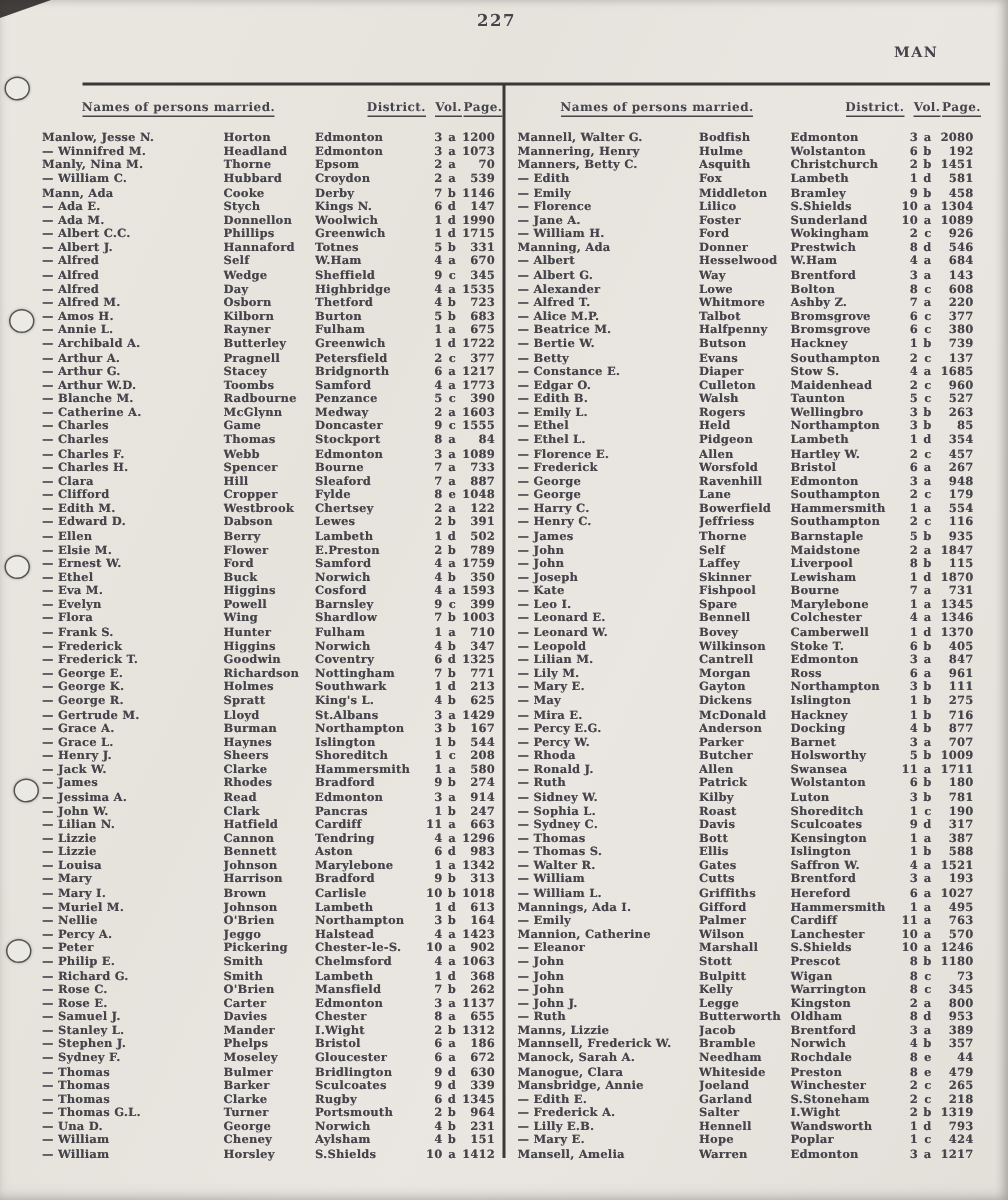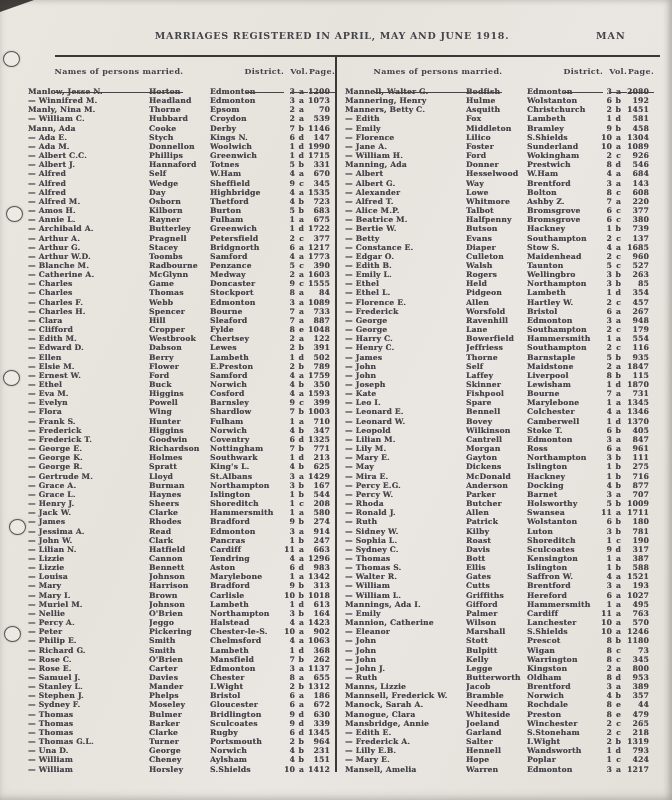--- a/index.html
+++ b/index.html
@@ -15,21 +15,21 @@
   .punch-hole{position:absolute;width:15px;height:14px;border:1.6px solid #55524e;border-radius:50%;background:rgba(238,236,231,.6);box-shadow:0 0 2px rgba(80,78,74,.4);}
   
   .page-number{position:absolute;top:7px;left:0;width:662px;text-align:center;font-size:11px;font-weight:700;letter-spacing:1px;}
   .doc-title{position:absolute;top:30px;left:0;width:664px;text-align:center;font-size:9.5px;font-weight:700;letter-spacing:.7px;}
   .corner-label{position:absolute;top:30px;left:596px;font-size:9.5px;font-weight:700;letter-spacing:1px;}
   .top-rule{position:absolute;top:55px;left:55px;width:605px;height:2px;background:#3a3837;}
   .col-divider{position:absolute;top:56px;left:335px;width:2px;height:716px;background:#3b3937;}
   
   .col-heads{position:absolute;top:66px;display:flex;font-size:8px;font-weight:700;letter-spacing:.3px;}
   .col-heads .h{white-space:nowrap;}
-  .col-heads .u{border-bottom:1px solid #45444b;padding-bottom:16px;}
+  .col-heads .u{border-bottom:1px solid #45444b;padding-bottom:1px;}
   .ch-names{width:182px;text-align:center;}
   .ch-district{width:72px;text-align:right;padding-left:2px;}
   .ch-vol{width:24px;text-align:right;}
   .ch-page{width:28px;text-align:center;}
   
   .tbl{position:absolute;top:87px;font-size:7.6px;font-weight:700;letter-spacing:.2px;
        text-shadow:.2px .2px .35px rgba(55,54,60,.55);}
   .row{display:flex;height:9.16px;line-height:9.3px;white-space:nowrap;}
   .c-name{width:121px;overflow:hidden;}
   .c-spouse{width:61px;overflow:hidden;}
@@ -46,21 +46,21 @@
 <div class="sheet">
 
   <div class="corner-smudge"></div>
 
   <div class="punch-hole" style="left:3px;top:51px;"></div>
   <div class="punch-hole" style="left:6px;top:206px;"></div>
   <div class="punch-hole" style="left:3px;top:370px;"></div>
   <div class="punch-hole" style="left:9px;top:519px;"></div>
   <div class="punch-hole" style="left:4px;top:626px;"></div>
 
-  <div class="doc-title">MARRIAGES REGISTERED IN APRIL, MAY AND JUNE 1918.</div>
+  <div class="page-number">227</div>
   <div class="corner-label">MAN</div>
   <div class="top-rule"></div>
   <div class="col-divider"></div>
 
   <div class="col-heads" style="left:28px;">
     <div class="h ch-names"><span class="u">Names of persons married.</span></div>
     <div class="h ch-district"><span class="u">District.</span></div>
     <div class="h ch-vol"><span class="u">Vol.</span></div>
     <div class="h ch-page"><span class="u">Page.</span></div>
   </div>

